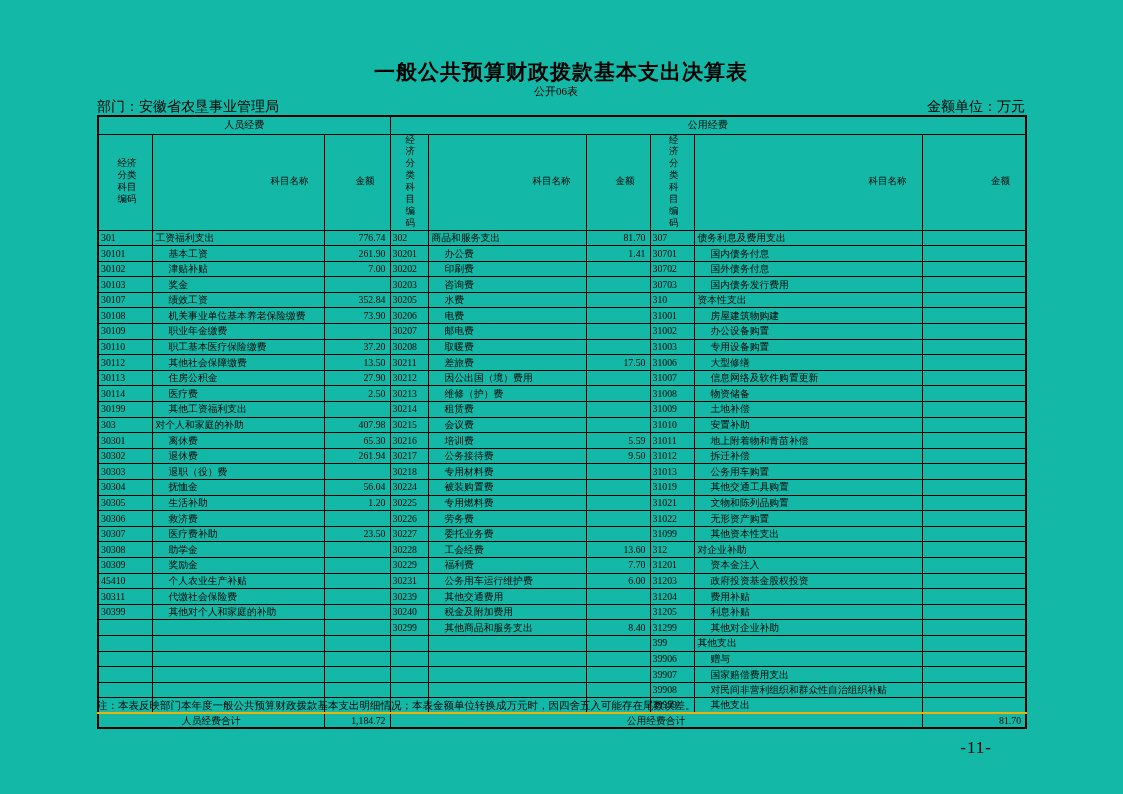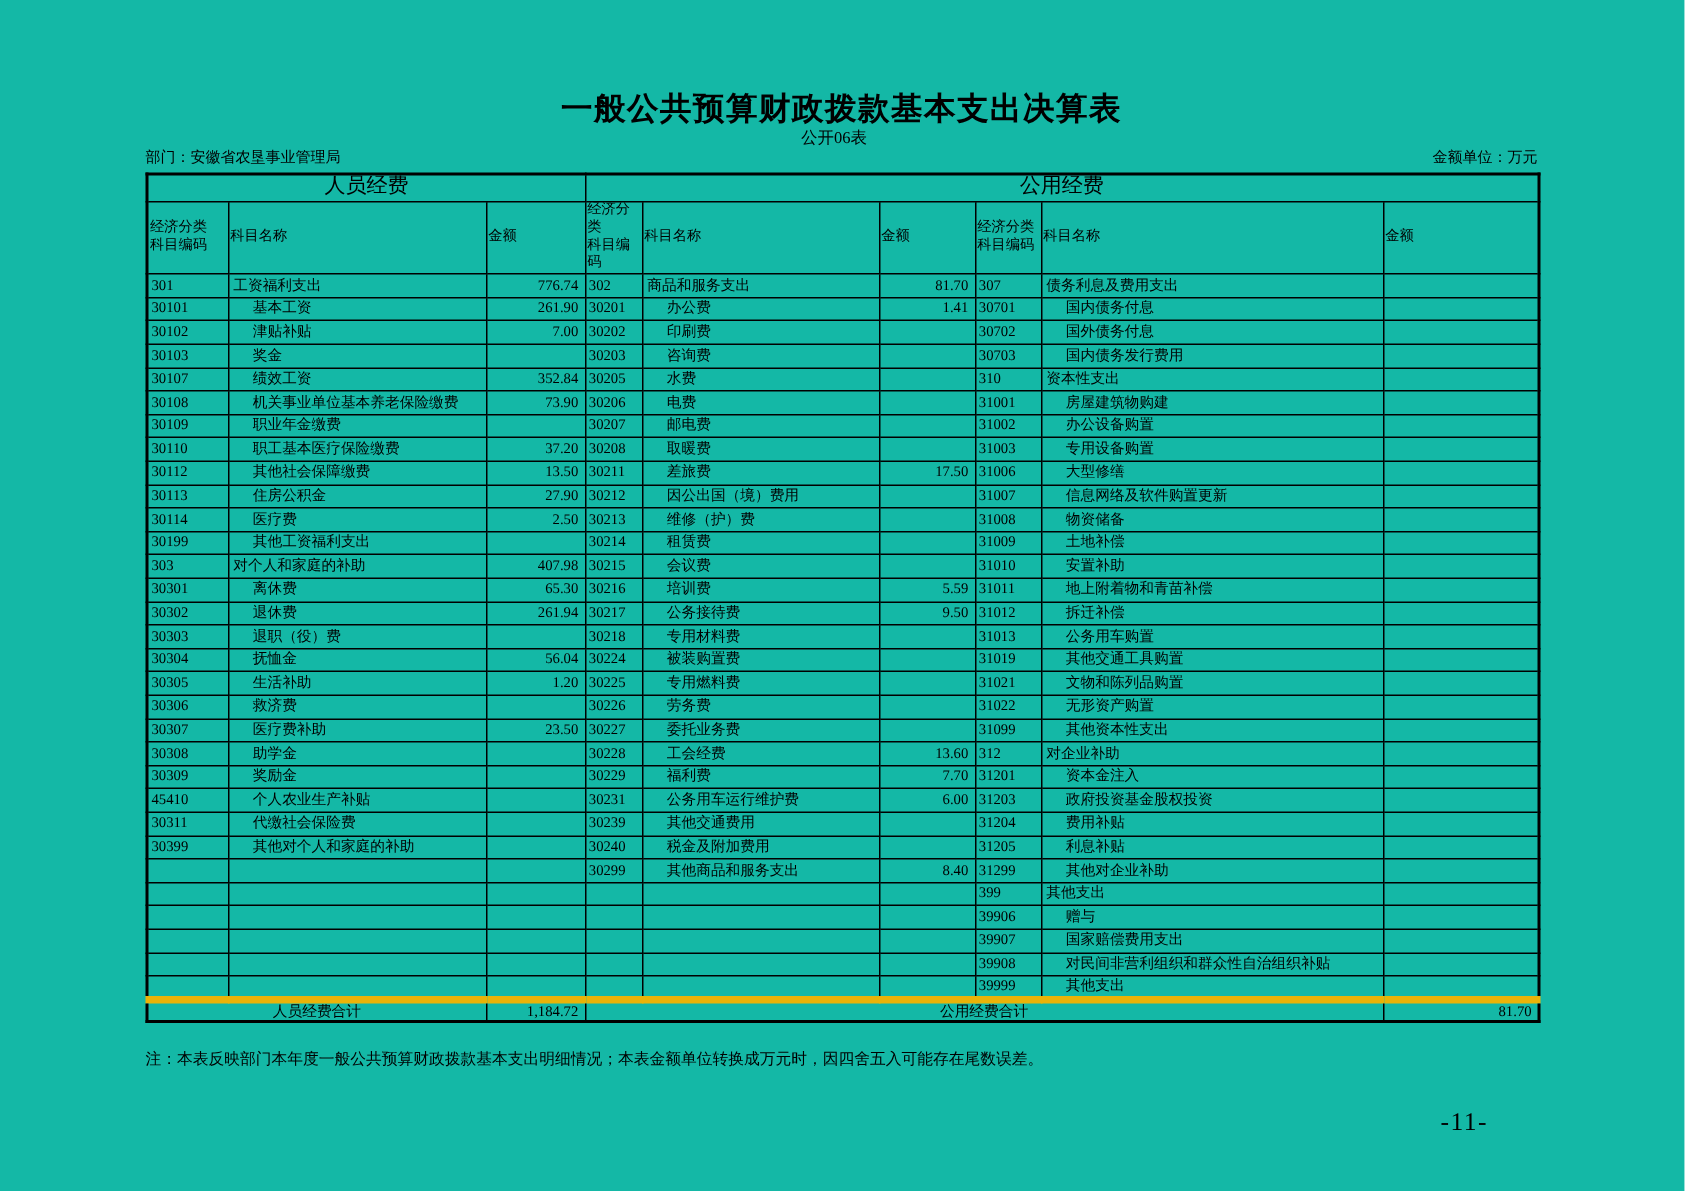--- a/index.html
+++ b/index.html
@@ -29,21 +29,21 @@
     left: 92px;
     width: 928px;
     text-align: center;
     font-size: 11px;
   }
   .meta-line {
     position: absolute;
     top: 98px;
     left: 97px;
     width: 928px;
-    font-size: 10px;
+    font-size: 14px;
   }
   .dept { float: left; }
   .unit { float: right; }
   .tbl-wrap {
     position: absolute;
     top: 115px;
     left: 97px;
     width: 928px;
   }
   table {
@@ -56,39 +56,39 @@
     border: 1px solid #000;
     font-weight: normal;
     font-size: 9.8px;
     line-height: 1.2;
     padding: 0 3px;
     overflow: hidden;
     white-space: nowrap;
   }
   thead th.grp {
     height: 18px;
-    font-size: 14px;
+    font-size: 10px;
     text-align: center;
   }
   thead th.sub {
     height: 29px;
-    text-align: left;
+    text-align: right;
     font-size: 9.5px;
     white-space: pre-line;
     line-height: 1.25;
-    padding: 0 1px;
+    padding: 0 15px;
   }
   tbody.rows td { height: 15.6px; }
   td.code { text-align: left; padding-left: 2px; }
   td.name { text-align: left; }
   td.name.child { padding-left: 16px; }
   td.amt { text-align: right; padding-right: 4px; }
   tr.total-row td {
     height: 15px;
-    border-top: 5px solid #eab308;
+    border-top: 2px solid #eab308;
   }
   td.total-label { text-align: center; }
   .note {
     position: absolute;
     top: 699px;
     left: 97px;
     width: 960px;
     font-size: 10.5px;
   }
   .page-num {

